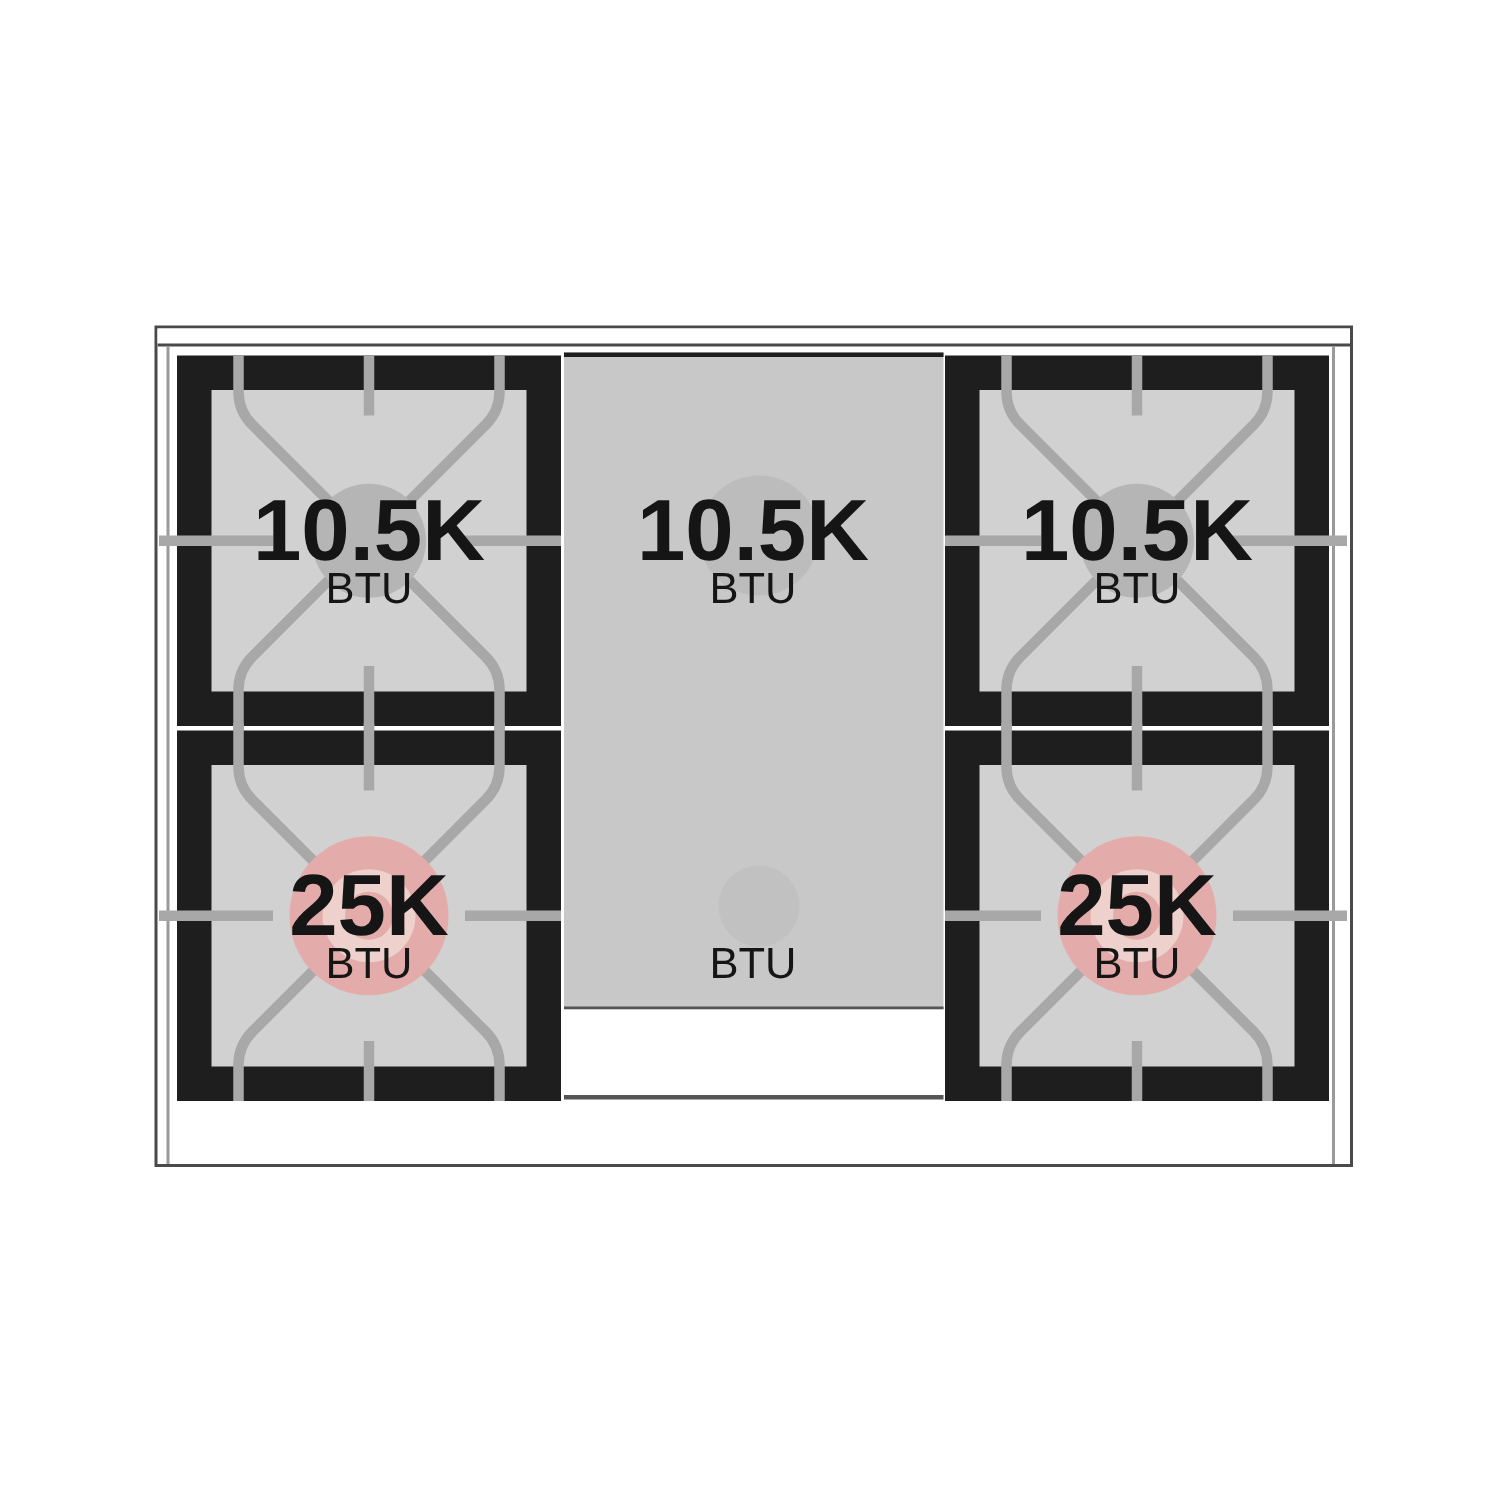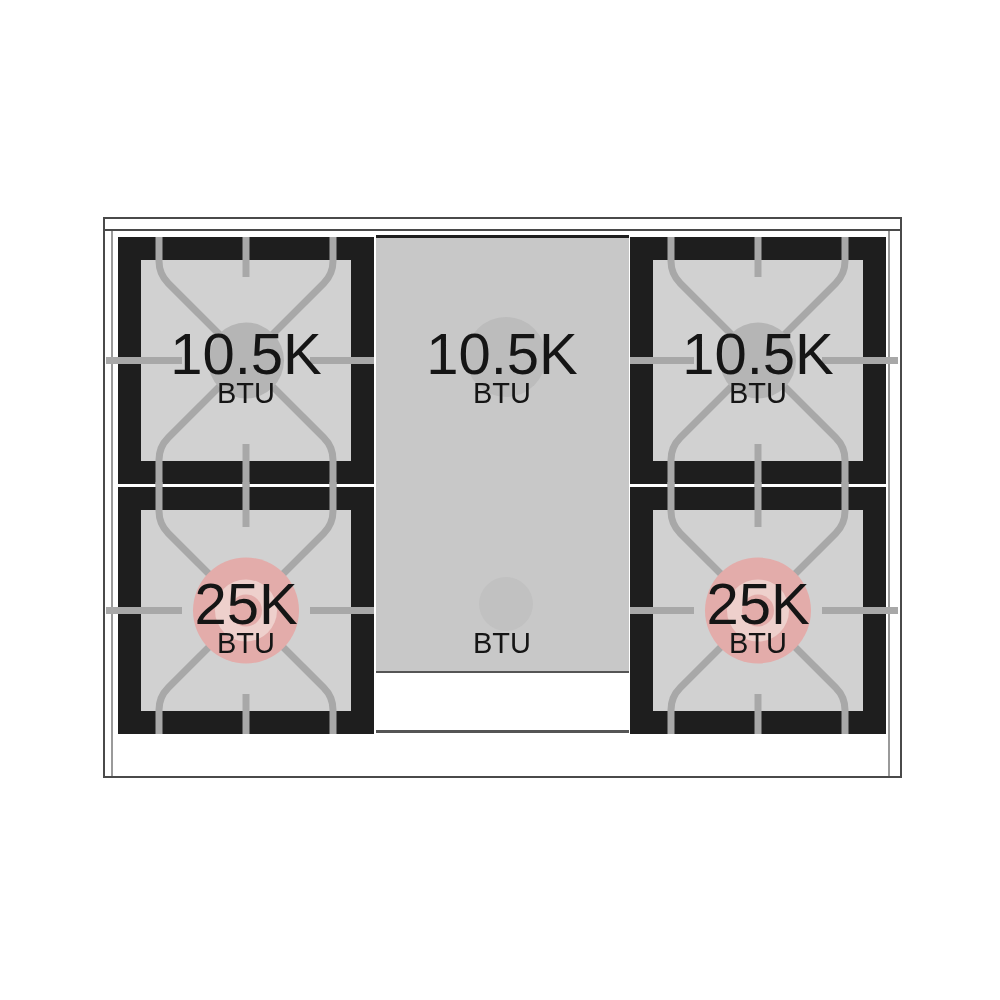--- a/index.html
+++ b/index.html
@@ -37,21 +37,21 @@
     border-bottom:2px solid var(--drawer-line,#555555);
   }
   .panel svg{position:absolute;left:0;top:0;width:253px;height:433px;display:block;}
   .drawer{
     position:absolute;left:270.5px;top:454px;width:253px;height:57px;
     background:#ffffff;border-bottom:3px solid var(--drawer-line,#555555);
   }
   
   .big{
     position:absolute;left:0;width:100%;text-align:center;
-    font-size:58px;line-height:54px;font-weight:400;color:var(--text,#151515);
+    font-size:58px;line-height:54px;font-weight:700;color:var(--text,#151515);
     white-space:nowrap;
   }
   .unit{
     position:absolute;left:0;width:100%;text-align:center;
     font-size:29px;line-height:28px;font-weight:400;color:var(--text,#151515);
     white-space:nowrap;
   }
   .module .big{top:90px;}
   .module .unit{top:142px;}
   .panel .big.upper{top:89px;}

